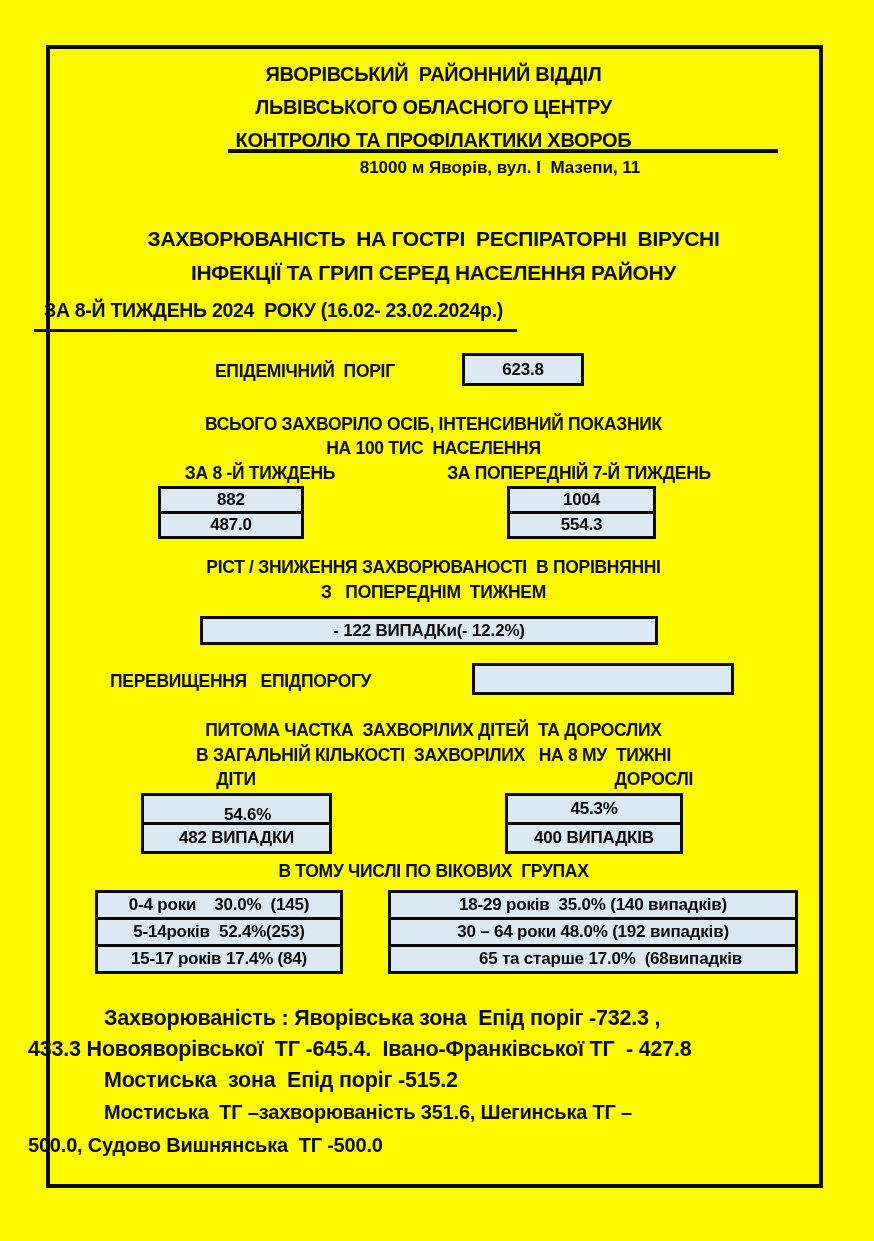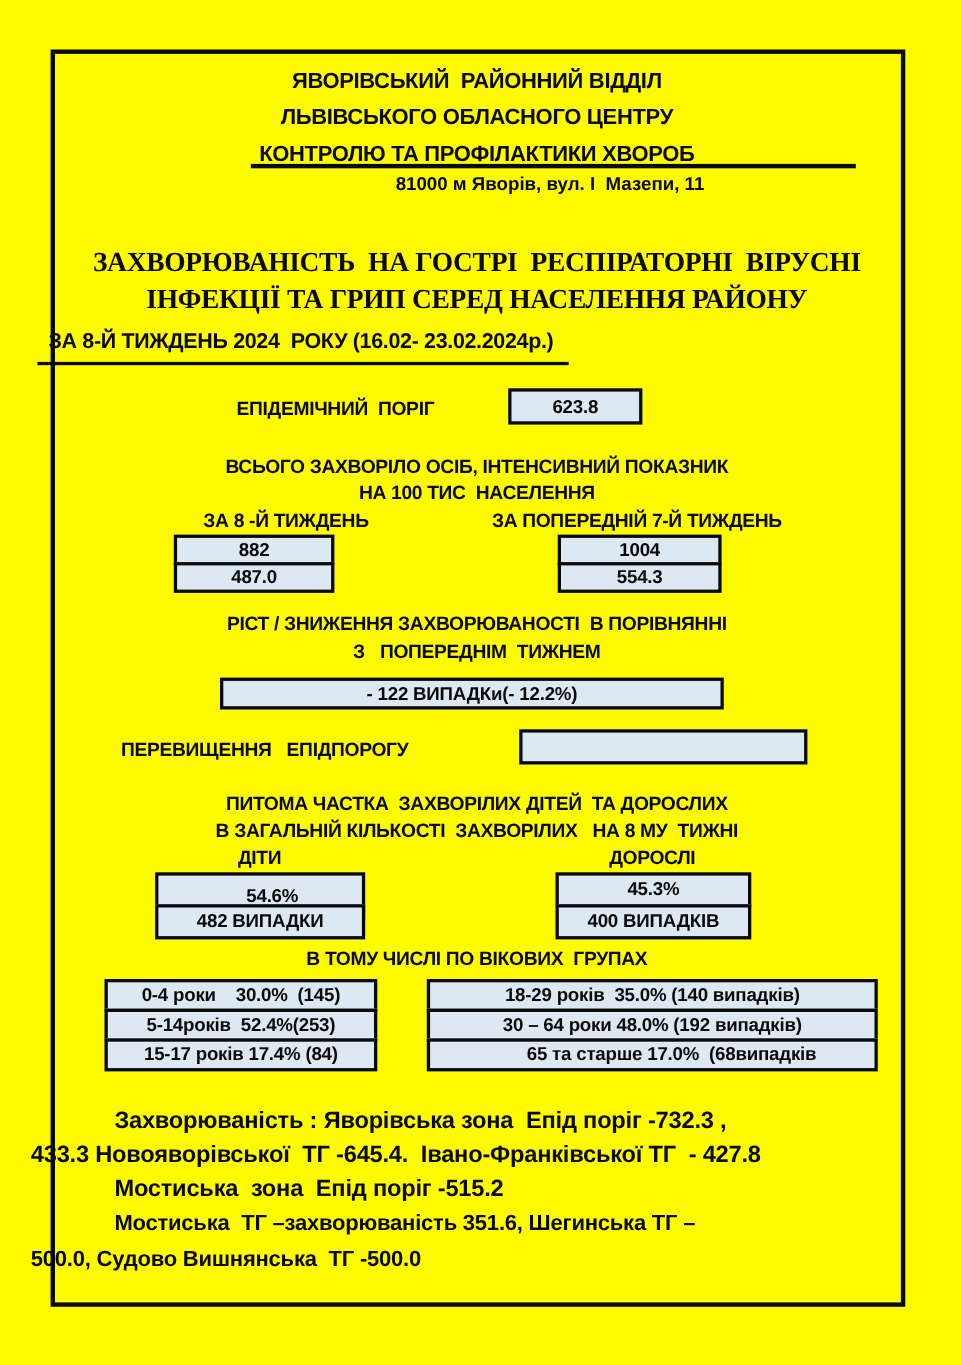--- a/index.html
+++ b/index.html
@@ -12,21 +12,21 @@
   }
   .abs { position:absolute; white-space:pre; }
   .frame {
     position:absolute; left:46px; top:45px; width:777px; height:1143px;
     border:4px solid var(--ink);
   }
   .center-line { position:absolute; left:48px; width:771px; text-align:center; white-space:pre; letter-spacing:-0.3px; }
   .org-line   { font-size:20px; line-height:33px; }
   .address    { font-size:17px; }
   .divider    { position:absolute; left:228px; top:149px; width:550px; height:4px; background:var(--ink); }
-  .title-line { font-size:25px; line-height:34px;font-family:Liberation Serif, serif; }
+  .title-line { font-size:21px; line-height:34px; }
   .week-wrap  { position:absolute; left:34px; top:299px; width:781px; text-align:left; }
   .week-text  {
     display:inline-block; font-size:19.5px; letter-spacing:-0.3px; white-space:pre;
     padding:0 14px 7px 10px; border-bottom:3.5px solid var(--ink);
   }
   .h17 { font-size:17.5px; letter-spacing:-0.3px; }
   .vbox {
     position:absolute; background:var(--fill); border:3px solid var(--ink);
     display:flex; align-items:center; justify-content:center;
     font-size:17px; letter-spacing:-0.2px; white-space:pre;
@@ -69,21 +69,21 @@
 <div class="center-line h17" style="top:557px">РІСТ / ЗНИЖЕННЯ ЗАХВОРЮВАНОСТІ  В ПОРІВНЯННІ</div>
 <div class="center-line h17" style="top:582px">З   ПОПЕРЕДНІМ  ТИЖНЕМ</div>
 <div class="vbox" style="left:200px; top:616px; width:458px; height:29px;">- 122 ВИПАДКи(- 12.2%)</div>
 
 <div class="abs h17" style="left:110px; top:671px;">ПЕРЕВИЩЕННЯ   ЕПІДПОРОГУ</div>
 <div class="vbox" style="left:472px; top:663px; width:262px; height:32px;"></div>
 
 <div class="center-line h17" style="top:720px">ПИТОМА ЧАСТКА  ЗАХВОРІЛИХ ДІТЕЙ  ТА ДОРОСЛИХ</div>
 <div class="center-line h17" style="top:745px">В ЗАГАЛЬНІЙ КІЛЬКОСТІ  ЗАХВОРІЛИХ   НА 8 МУ  ТИЖНІ</div>
 <div class="abs h17" style="left:136px; top:769px; width:200px; text-align:center;">ДІТИ</div>
-<div class="abs h17" style="left:493px; top:769px; width:200px; text-align:center;">ДОРОСЛІ</div>
+<div class="abs h17" style="left:493px; top:769px; width:200px; text-align:right;">ДОРОСЛІ</div>
 
 <div class="vbox" style="left:141px; top:793px; width:191px; height:44px;padding-left:22px;">54.6%</div>
 <div class="vbox" style="left:141px; top:822px; width:191px; height:32px;">482 ВИПАДКИ</div>
 <div class="vbox" style="left:505px; top:793px; width:178px; height:32px;">45.3%</div>
 <div class="vbox" style="left:505px; top:822px; width:178px; height:32px;">400 ВИПАДКІВ</div>
 
 <div class="center-line h17" style="top:861px">В ТОМУ ЧИСЛІ ПО ВІКОВИХ  ГРУПАХ</div>
 
 <div class="vbox" style="left:95px; top:890px; width:248px; height:30px;">0-4 роки    30.0%  (145)</div>
 <div class="vbox" style="left:95px; top:917px; width:248px; height:30px;">5-14років  52.4%(253)</div>

